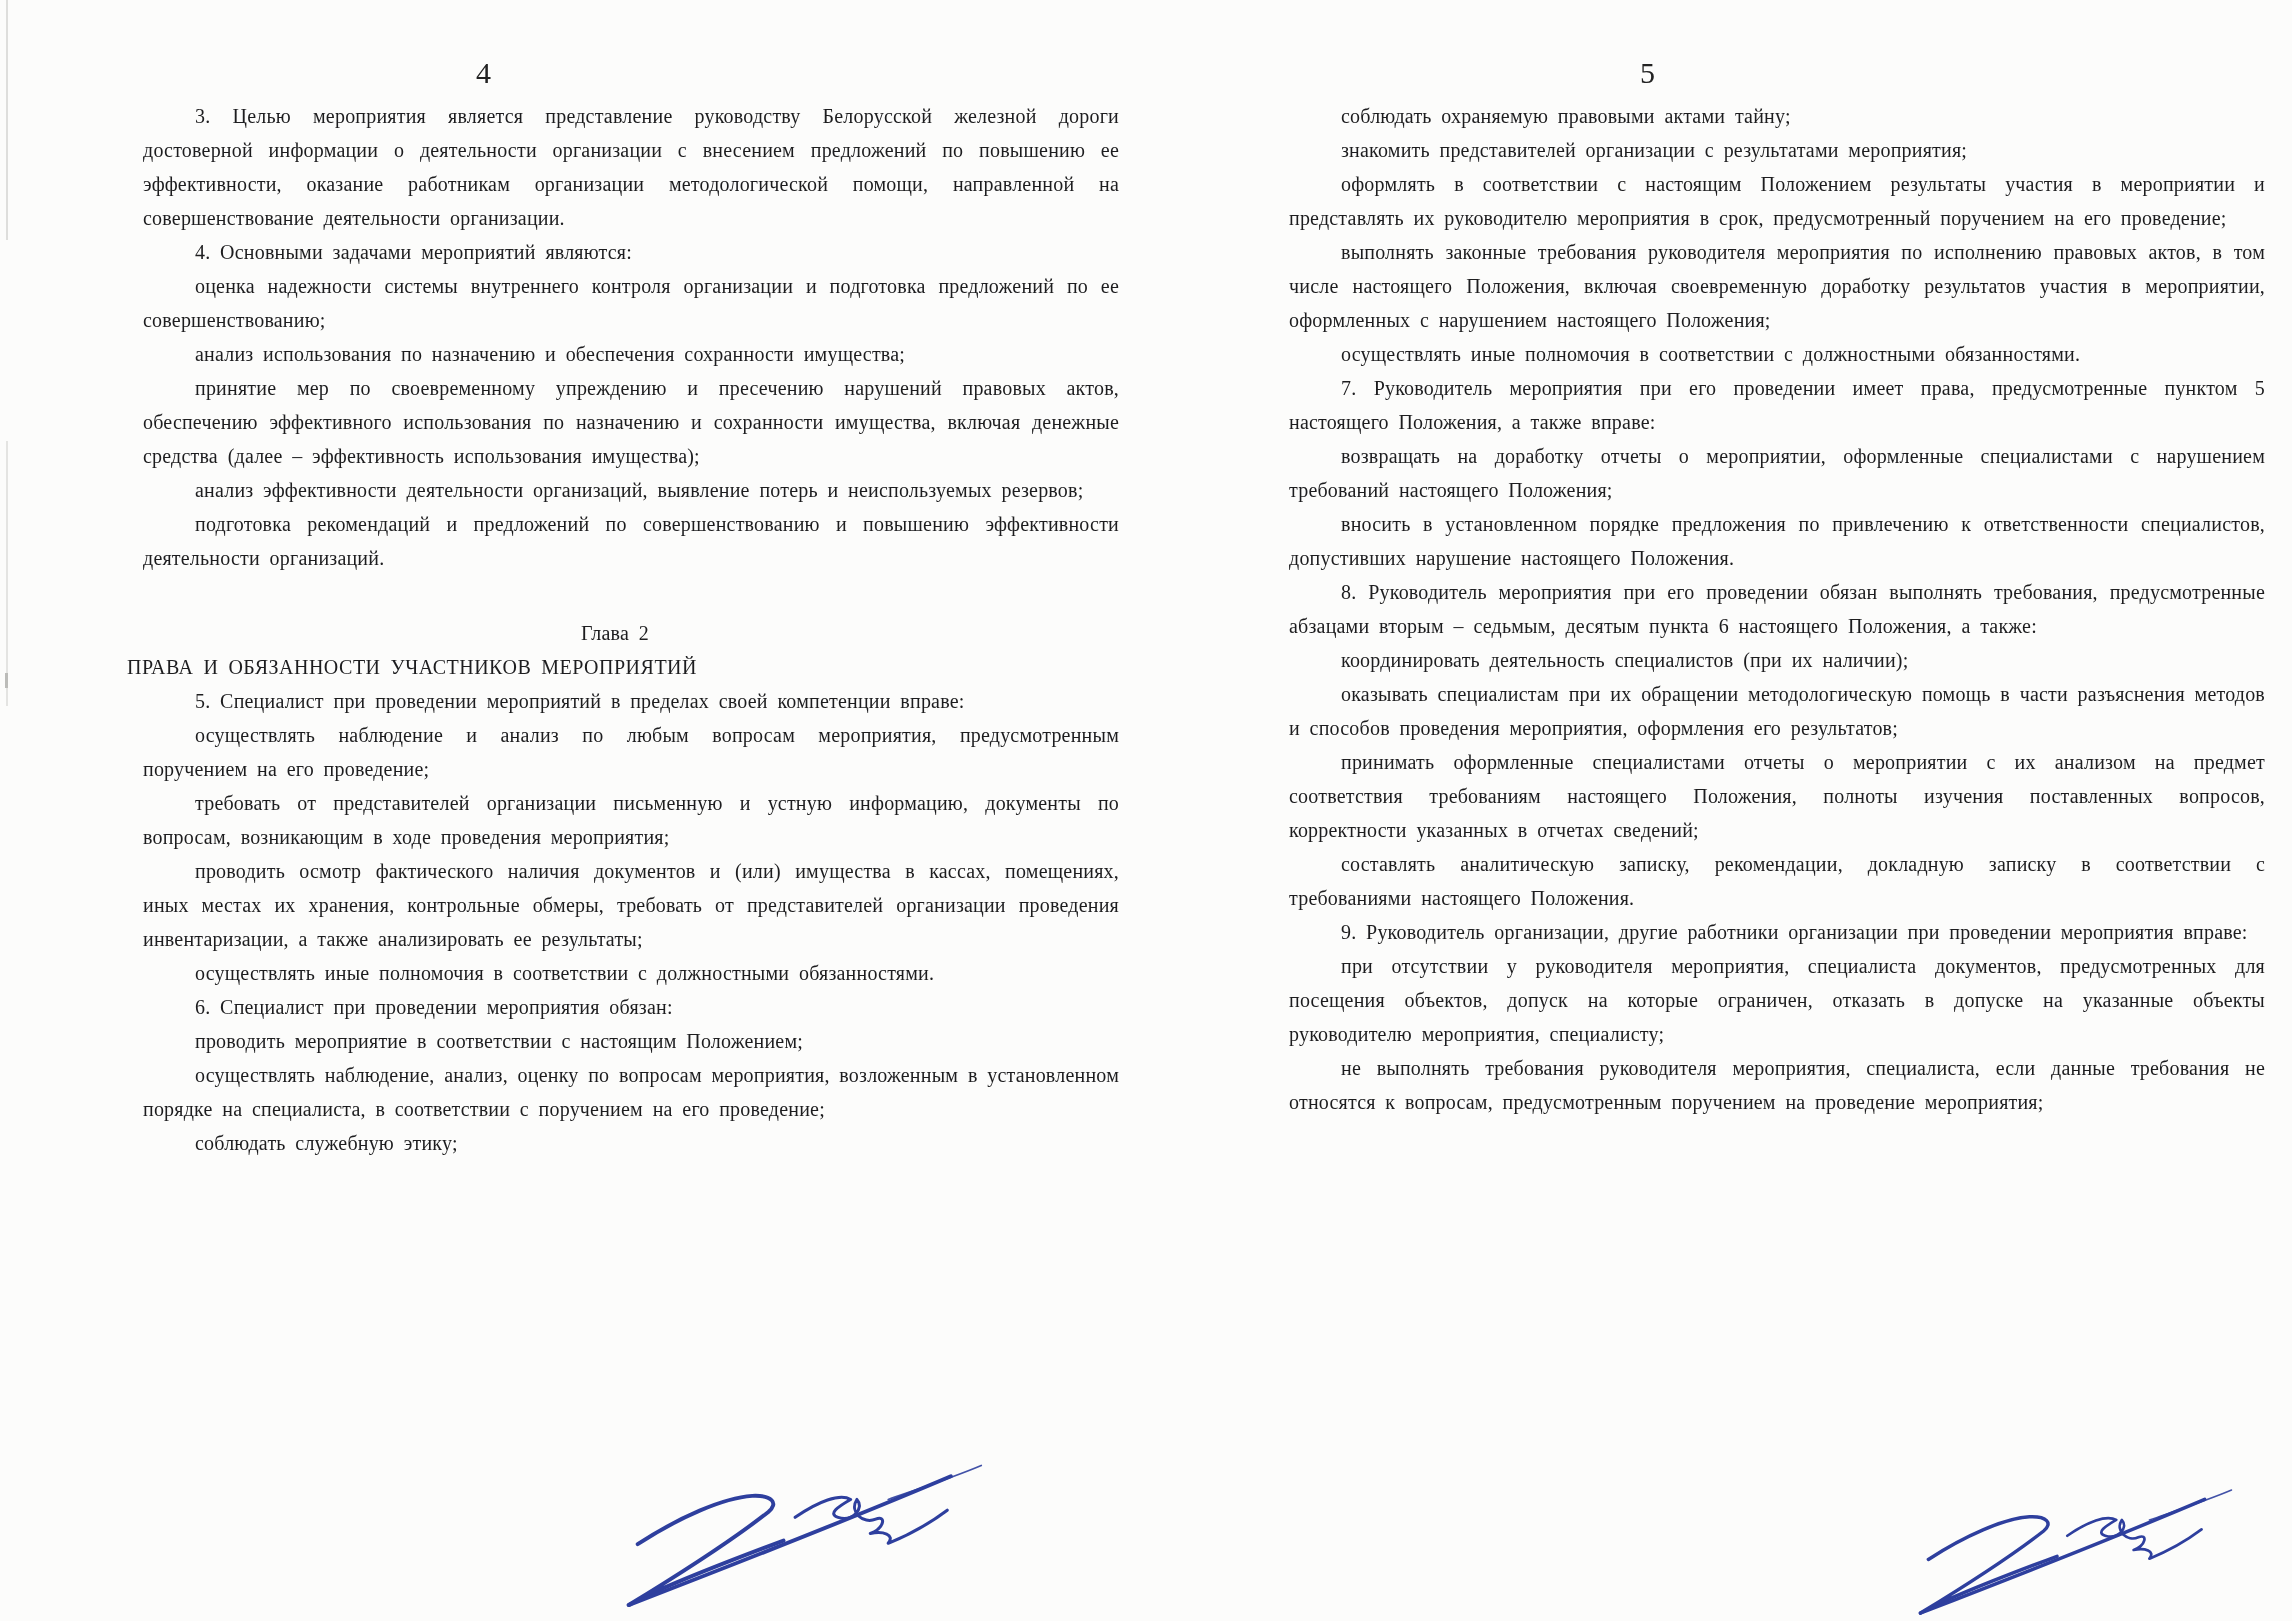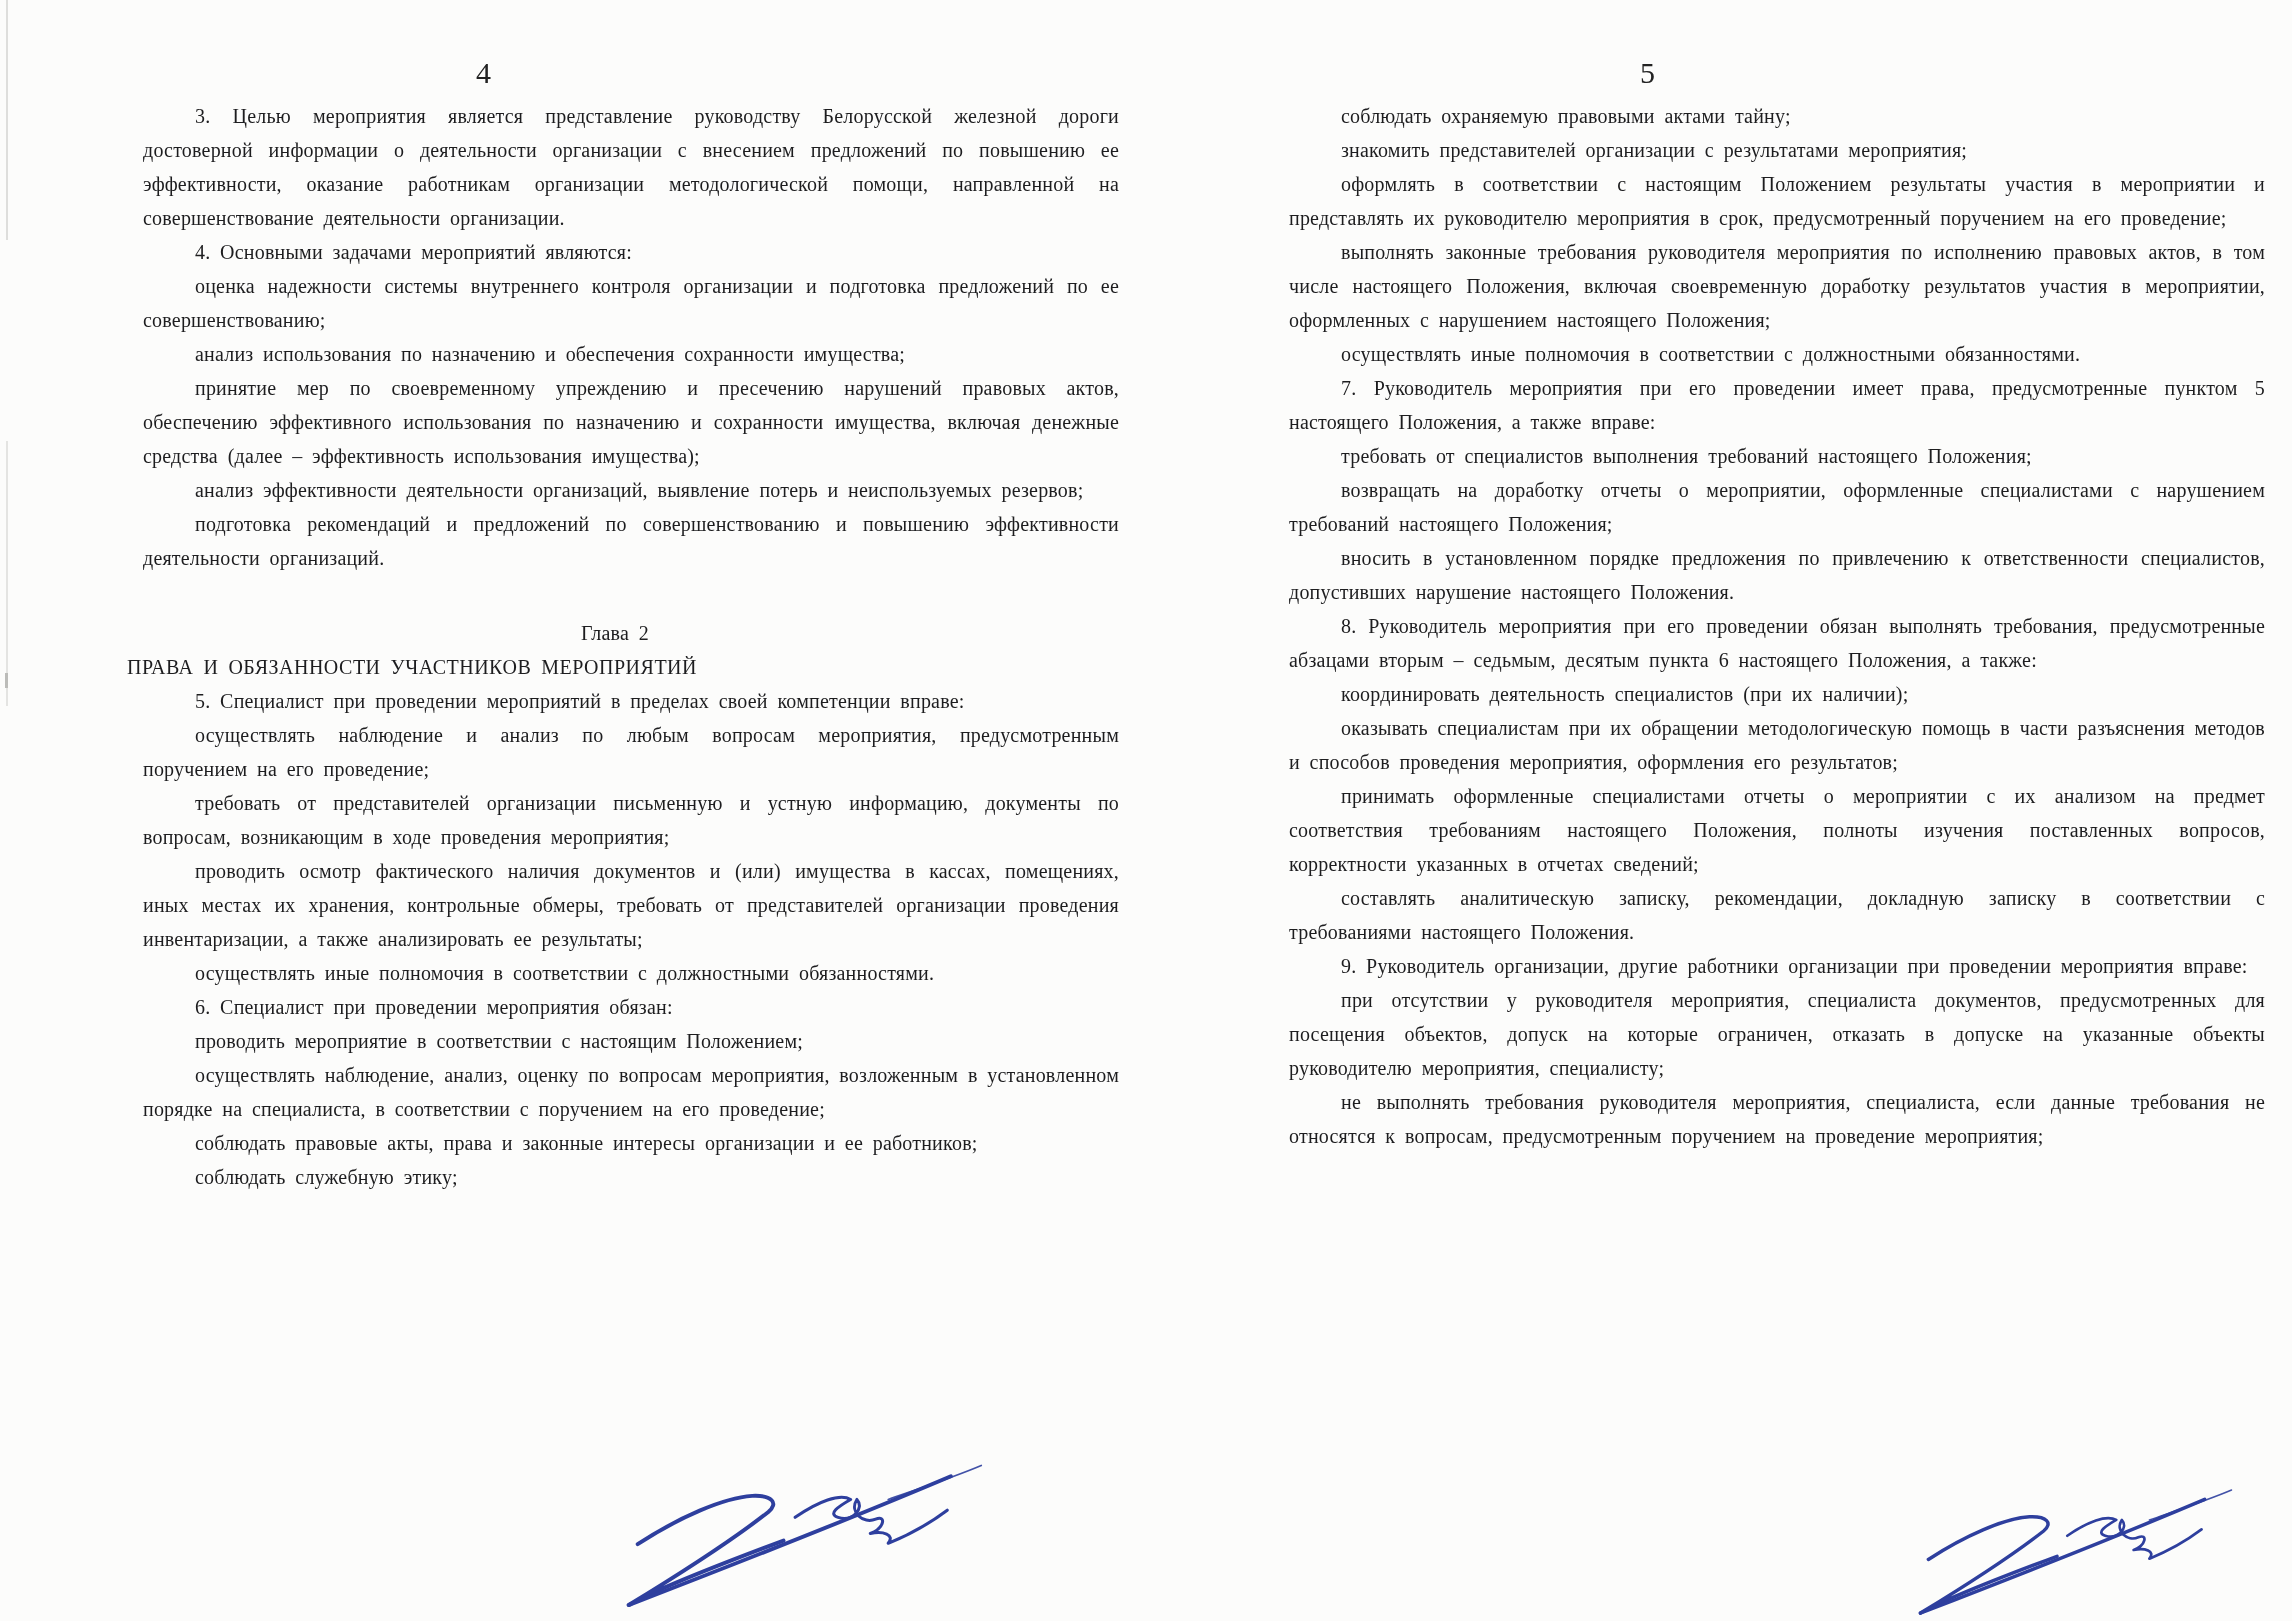--- a/index.html
+++ b/index.html
@@ -107,41 +107,39 @@
         <p class="chapter">Глава 2</p>
         <p class="title">ПРАВА И ОБЯЗАННОСТИ УЧАСТНИКОВ МЕРОПРИЯТИЙ</p>
         <p class="p">5. Специалист при проведении мероприятий в пределах своей компетенции вправе:</p>
         <p class="p">осуществлять наблюдение и анализ по любым вопросам мероприятия, предусмотренным поручением на его проведение;</p>
         <p class="p">требовать от представителей организации письменную и устную информацию, документы по вопросам, возникающим в ходе проведения мероприятия;</p>
         <p class="p">проводить осмотр фактического наличия документов и (или) имущества в кассах, помещениях, иных местах их хранения, контрольные обмеры, требовать от представителей организации проведения инвентаризации, а также анализировать ее результаты;</p>
         <p class="p">осуществлять иные полномочия в соответствии с должностными обязанностями.</p>
         <p class="p">6. Специалист при проведении мероприятия обязан:</p>
         <p class="p">проводить мероприятие в соответствии с настоящим Положением;</p>
         <p class="p">осуществлять наблюдение, анализ, оценку по вопросам мероприятия, возложенным в установленном порядке на специалиста, в соответствии с поручением на его проведение;</p>
-        <p class="p">соблюдать правовые акты, права и законные интересы организации и ее работников;</p>
         <p class="p">соблюдать служебную этику;</p>
       </div>
     <svg class="sig" viewBox="0 0 500 190">
       <path class="s1" d="M 82,112 C 128,82 178,60 210,58 C 232,57 240,66 228,76 C 182,112 118,152 72,180 C 96,166 170,136 245,108" stroke="#2e3f9e"></path>
       <path class="s1" d="M 72,180 C 160,146 300,92 432,36" stroke="#2e3f9e"></path>
       <path class="s2" d="M 258,82 C 284,64 308,55 320,62 C 306,70 294,78 306,82 C 322,87 336,72 327,62 C 318,76 334,90 348,84 C 360,79 358,94 342,100 C 356,97 370,101 362,111 C 382,103 404,92 428,74" stroke="#2e3f9e"></path>
       <path class="s3" d="M 362,62 C 402,48 438,36 466,24" stroke="#2e3f9e"></path>
     </svg>
   </div>
 
   <div class="page page--right">
     <div class="page-number">5</div>
     <div class="content">
         <p class="p">соблюдать охраняемую правовыми актами тайну;</p>
         <p class="p">знакомить представителей организации с результатами мероприятия;</p>
         <p class="p">оформлять в соответствии с настоящим Положением результаты участия в мероприятии и представлять их руководителю мероприятия в срок, предусмотренный поручением на его проведение;</p>
         <p class="p">выполнять законные требования руководителя мероприятия по исполнению правовых актов, в том числе настоящего Положения, включая своевременную доработку результатов участия в мероприятии, оформленных с нарушением настоящего Положения;</p>
         <p class="p">осуществлять иные полномочия в соответствии с должностными обязанностями.</p>
         <p class="p">7. Руководитель мероприятия при его проведении имеет права, предусмотренные пунктом 5 настоящего Положения, а также вправе:</p>
-        <p class="p">требовать от специалистов выполнения требований настоящего Положения;</p>
         <p class="p">возвращать на доработку отчеты о мероприятии, оформленные специалистами с нарушением требований настоящего Положения;</p>
         <p class="p">вносить в установленном порядке предложения по привлечению к ответственности специалистов, допустивших нарушение настоящего Положения.</p>
         <p class="p">8. Руководитель мероприятия при его проведении обязан выполнять требования, предусмотренные абзацами вторым – седьмым, десятым пункта 6 настоящего Положения, а также:</p>
         <p class="p">координировать деятельность специалистов (при их наличии);</p>
         <p class="p">оказывать специалистам при их обращении методологическую помощь в части разъяснения методов и способов проведения мероприятия, оформления его результатов;</p>
         <p class="p">принимать оформленные специалистами отчеты о мероприятии с их анализом на предмет соответствия требованиям настоящего Положения, полноты изучения поставленных вопросов, корректности указанных в отчетах сведений;</p>
         <p class="p">составлять аналитическую записку, рекомендации, докладную записку в соответствии с требованиями настоящего Положения.</p>
         <p class="p">9. Руководитель организации, другие работники организации при проведении мероприятия вправе:</p>
         <p class="p">при отсутствии у руководителя мероприятия, специалиста документов, предусмотренных для посещения объектов, допуск на которые ограничен, отказать в допуске на указанные объекты руководителю мероприятия, специалисту;</p>
         <p class="p">не выполнять требования руководителя мероприятия, специалиста, если данные требования не относятся к вопросам, предусмотренным поручением на проведение мероприятия;</p>

